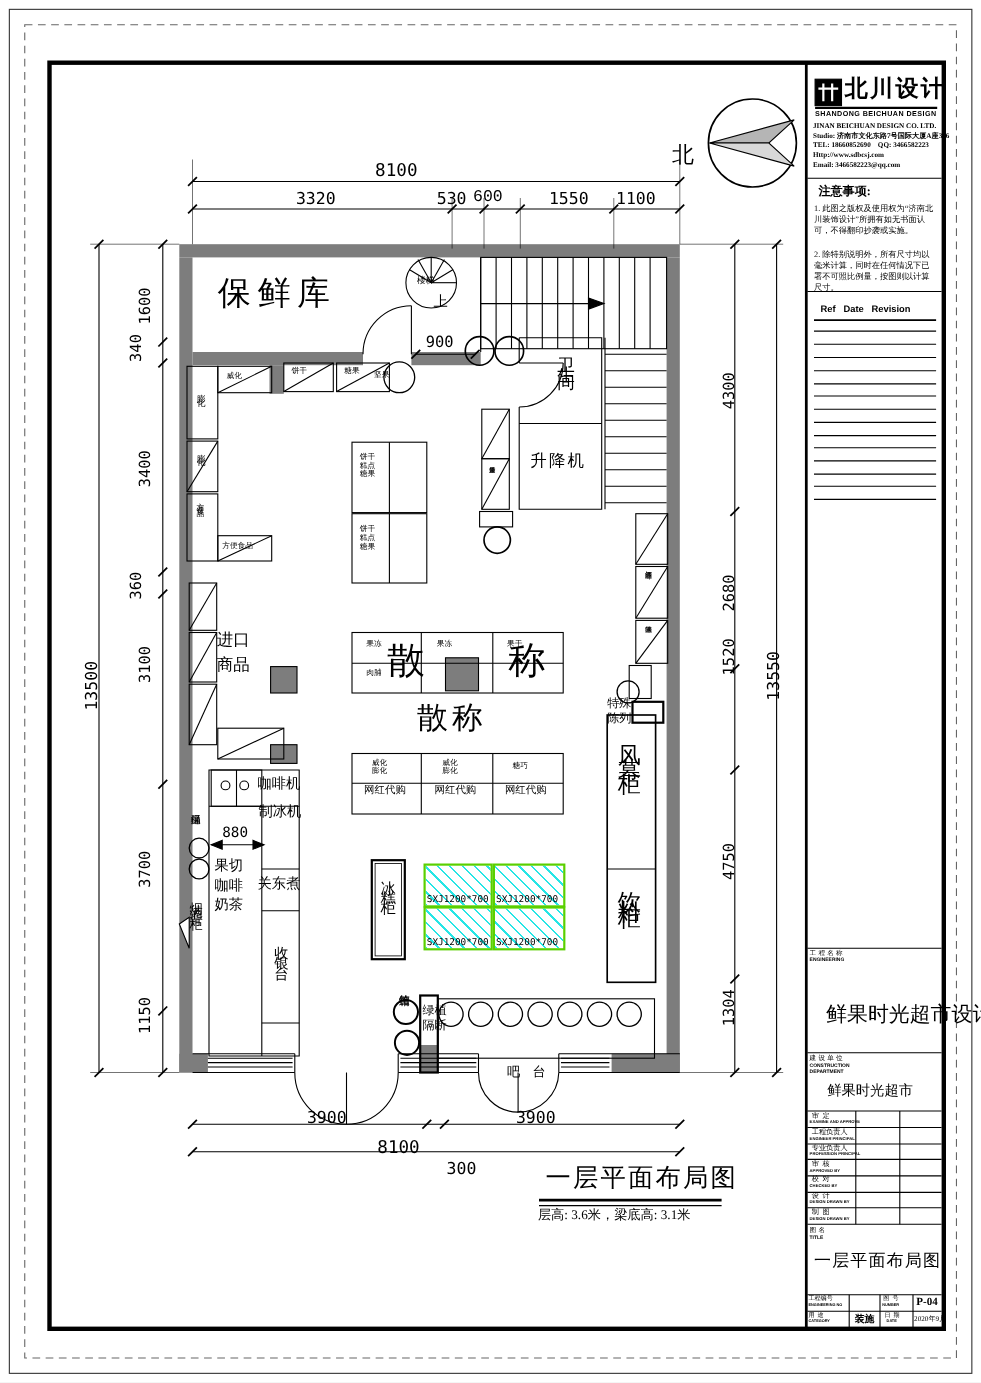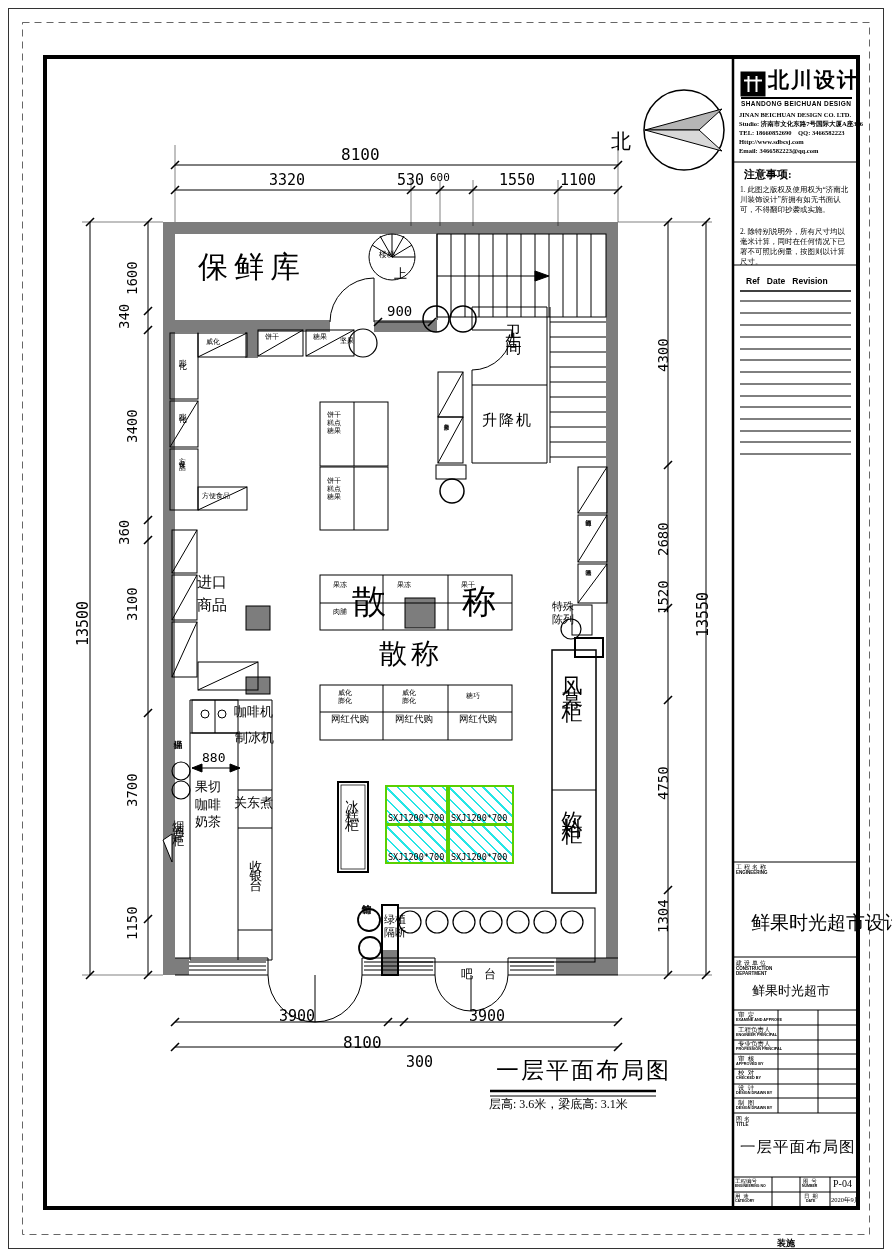--- a/index.html
+++ b/index.html
@@ -363,21 +363,21 @@
 <div class="lbl" style="left:462px;top:583px;font-size:34px;">称</div>
 <div class="lbl" style="left:379px;top:639px;font-size:28px;letter-spacing:4px;">散称</div>
 <div class="lbl wrap" style="left:338px;top:689px;width:16px;font-size:7px;">威化膨化</div>
 <div class="lbl wrap" style="left:402px;top:689px;width:16px;font-size:7px;">威化膨化</div>
 <div class="lbl" style="left:466px;top:693px;font-size:7px;">糖巧</div>
 <div class="lbl" style="left:331px;top:714px;font-size:9.5px;">网红代购</div>
 <div class="lbl" style="left:395px;top:714px;font-size:9.5px;">网红代购</div>
 <div class="lbl" style="left:459px;top:714px;font-size:9.5px;">网红代购</div>
 <div class="lbl v" style="left:585px;top:515px;height:46px;font-size:6px;">红酒啤酒</div>
 <div class="lbl v" style="left:585px;top:565px;height:38px;font-size:6px;">果味酒</div>
-<div class="lbl wrap" style="left:552px;top:600px;width:24px;font-size:11px;">特殊陈列</div>
+<div class="lbl wrap" style="left:552px;top:634px;width:24px;font-size:11px;">特殊陈列</div>
 <div class="lbl v" style="left:444px;top:420px;height:40px;font-size:5.5px;">坚果炒货</div>
 
 <div class="lbl" style="left:234px;top:705px;font-size:13px;">咖啡机</div>
 <div class="lbl" style="left:235px;top:731px;font-size:13px;">制冰机</div>
 <div class="lbl v" style="left:172px;top:733px;height:62px;font-size:9px;">保温桶</div>
 <div class="lbl wrap" style="left:195px;top:778px;width:30px;font-size:13px;line-height:1.35;">果切咖啡奶茶</div>
 <div class="lbl" style="left:234px;top:796px;font-size:13px;">关东煮</div>
 <div class="lbl v" style="left:171px;top:810px;height:94px;font-size:12px;letter-spacing:5px;">烟酒背柜</div>
 <div class="lbl v" style="left:248px;top:850px;height:72px;font-size:13px;letter-spacing:9px;">收银台</div>
 <div class="lbl v" style="left:344px;top:789px;height:80px;font-size:14px;letter-spacing:9px;">冰糕柜</div>
@@ -385,21 +385,21 @@
 <div class="lbl v" style="left:560px;top:794px;height:98px;font-size:21px;letter-spacing:7px;">饮料柜</div>
 <div class="lbl v" style="left:361px;top:896px;height:62px;font-size:10px;">竹编筐</div>
 <div class="lbl wrap" style="left:384px;top:913px;width:24px;font-size:11px;">绿植隔断</div>
 <div class="lbl" style="left:461px;top:968px;font-size:12px;letter-spacing:4px;">吧 台</div>
 
 <div class="lbl" style="left:611px;top:130px;font-size:20px;">北</div>
 
 <div class="dim" style="left:341px;top:145px;font-size:16px;">8100</div>
 <div class="dim" style="left:269px;top:171px;font-size:15px;">3320</div>
 <div class="dim" style="left:397px;top:171px;font-size:15px;">530</div>
-<div class="dim" style="left:430px;top:171px;font-size:11px;">600</div>
+<div class="dim" style="left:430px;top:171px;font-size:15px;font-family:Liberation Mono, monospace;">600</div>
 <div class="dim" style="left:499px;top:171px;font-size:15px;">1550</div>
 <div class="dim" style="left:560px;top:171px;font-size:15px;">1100</div>
 <div class="vdim" style="left:74px;top:585px;height:76px;font-size:15px;">13500</div>
 <div class="vdim" style="left:124px;top:252px;height:52px;font-size:14px;">1600</div>
 <div class="vdim" style="left:116px;top:298px;height:36px;font-size:14px;">340</div>
 <div class="vdim" style="left:124px;top:398px;height:56px;font-size:14px;">3400</div>
 <div class="vdim" style="left:116px;top:514px;height:36px;font-size:14px;">360</div>
 <div class="vdim" style="left:124px;top:576px;height:56px;font-size:14px;">3100</div>
 <div class="vdim" style="left:124px;top:762px;height:56px;font-size:14px;">3700</div>
 <div class="vdim" style="left:124px;top:898px;height:50px;font-size:14px;">1150</div>
@@ -456,21 +456,21 @@
 
 <div class="lbl tiny" style="left:736px;top:1116px;font-size:6px;letter-spacing:2px;">图名</div>
 <div class="lbl tiny" style="left:736px;top:1123px;font-size:4.5px;font-weight:bold;font-family:'Liberation Sans',sans-serif;">TITLE</div>
 <div class="lbl" style="left:740px;top:1138px;font-size:15.5px;letter-spacing:1px;">一层平面布局图</div>
 
 <div class="lbl tiny" style="left:735px;top:1179px;font-size:5.5px;">工程编号</div>
 <div class="lbl tiny" style="left:735px;top:1185px;font-size:3.5px;font-weight:bold;font-family:'Liberation Sans',sans-serif;">ENGINEERING NO</div>
 <div class="lbl tiny" style="left:776px;top:1180px;font-size:7px;"></div>
 <div class="lbl tiny" style="left:803px;top:1179px;font-size:5.5px;">图  号</div>
 <div class="lbl tiny" style="left:802px;top:1185px;font-size:3.5px;font-weight:bold;font-family:'Liberation Sans',sans-serif;">NUMBER</div>
-<div class="lbl tiny" style="left:833px;top:1179px;font-size:10px;font-weight:normal;">P-04</div>
+<div class="lbl tiny" style="left:833px;top:1179px;font-size:10px;font-weight:bold;">P-04</div>
 <div class="lbl tiny" style="left:735px;top:1194px;font-size:5.5px;">用  途</div>
 <div class="lbl tiny" style="left:735px;top:1200px;font-size:3.5px;font-weight:bold;font-family:'Liberation Sans',sans-serif;">CATEGORY</div>
-<div class="lbl tiny" style="left:777px;top:1195px;font-size:9px;font-weight:bold;margin-top:44px;">装施</div>
+<div class="lbl tiny" style="left:777px;top:1195px;font-size:9px;font-weight:bold;">装施</div>
 <div class="lbl tiny" style="left:804px;top:1194px;font-size:5.5px;">日  期</div>
 <div class="lbl tiny" style="left:806px;top:1200px;font-size:3.5px;font-weight:bold;font-family:'Liberation Sans',sans-serif;">DATE</div>
 <div class="lbl tiny" style="left:831px;top:1197px;font-size:6.5px;">2020年9月</div>
 
 </div>
 
 </body></html>

